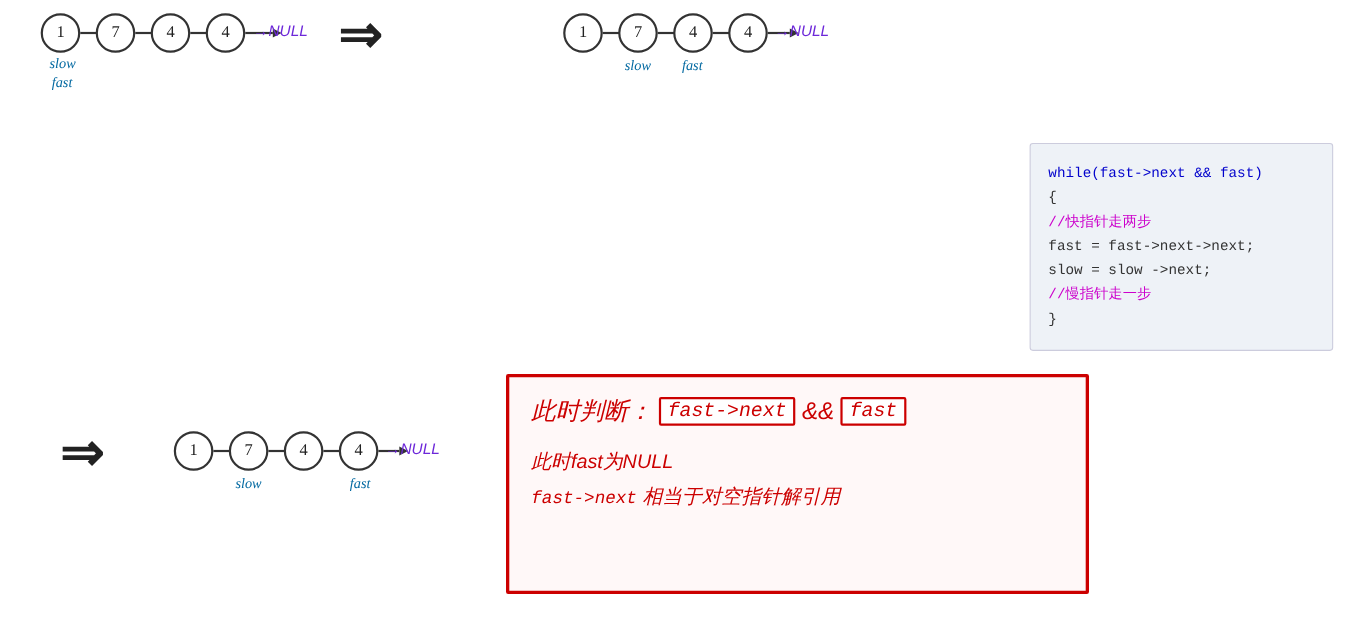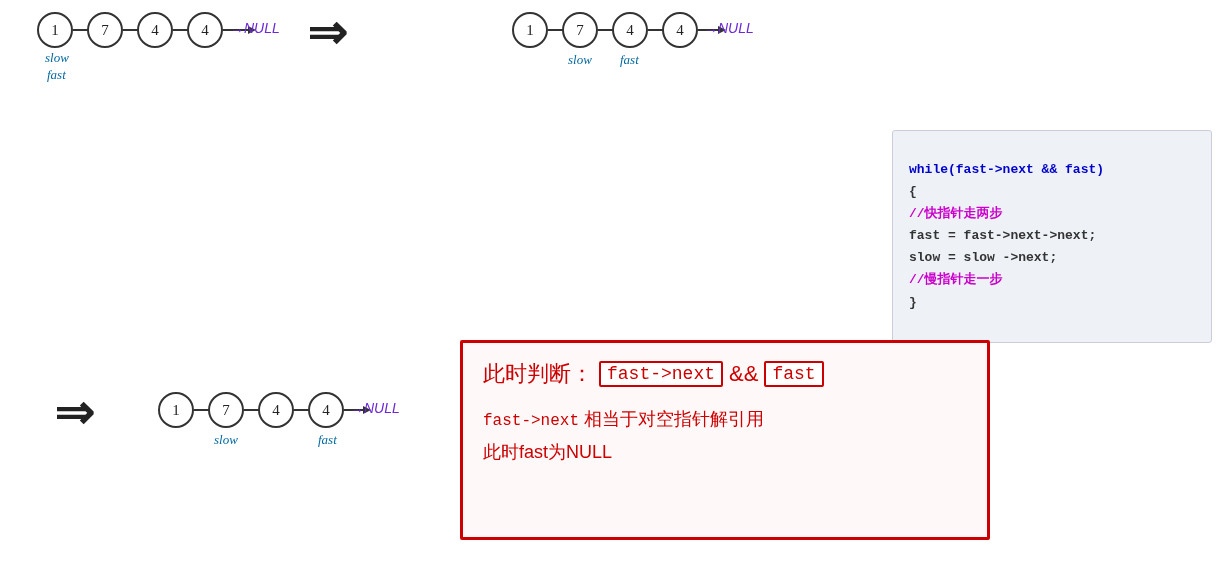--- a/index.html
+++ b/index.html
@@ -59,47 +59,47 @@
       font-size: 40px;
       font-weight: 900;
       line-height: 1;
     }
 
     
     .code-block {
       position: absolute;
       top: 130px;
       right: 20px;
-      width: 320px;
+      width: 276px;
       background: #eef2f7;
       border: 1px solid #ccd;
-      padding: 28px 16px;
+      padding: 16px 16px;
       font-family: 'Courier New', monospace;
       font-size: 13px;
       line-height: 1.7;
       color: #333;
       border-radius: 3px;
-      font-weight: bold;
     }
     .code-line { display: block; }
     .code-keyword { color: #0000cc; }
     .code-comment { color: #cc00cc; }
     .code-normal { color: #333; }
 
     
     .warning-box {
       position: absolute;
       top: 340px;
       left: 460px;
       width: 530px;
       height: 200px;
       border: 3px solid #cc0000;
       background: #fff8f8;
       padding: 16px 20px;
       border-radius: 2px;
+      font-style: italic;
     }
 
     .warning-line1 {
       font-size: 22px;
       color: #cc0000;
       font-family: Arial, sans-serif;
       margin-bottom: 8px;
       display: flex;
       align-items: center;
       gap: 6px;
@@ -237,18 +237,18 @@
   <div class="label-text" style="left:318px; top:432px;">fast</div>
 
   <div class="warning-box">
     <div class="warning-line1">
       <span>此时判断：</span>
       <span class="inline-box">fast-&gt;next</span>
       <span> &amp;&amp; </span>
       <span class="inline-box">fast</span>
     </div>
     <div class="warning-body">
+      <div>此时fast为NULL</div>
       <div><span style="font-family:Courier New,monospace;font-size:16px;">fast-&gt;next</span> 相当于对空指针解引用</div>
-      <div>此时fast为NULL</div>
     </div>
   </div>
 
 </div>
 
 </body></html>

